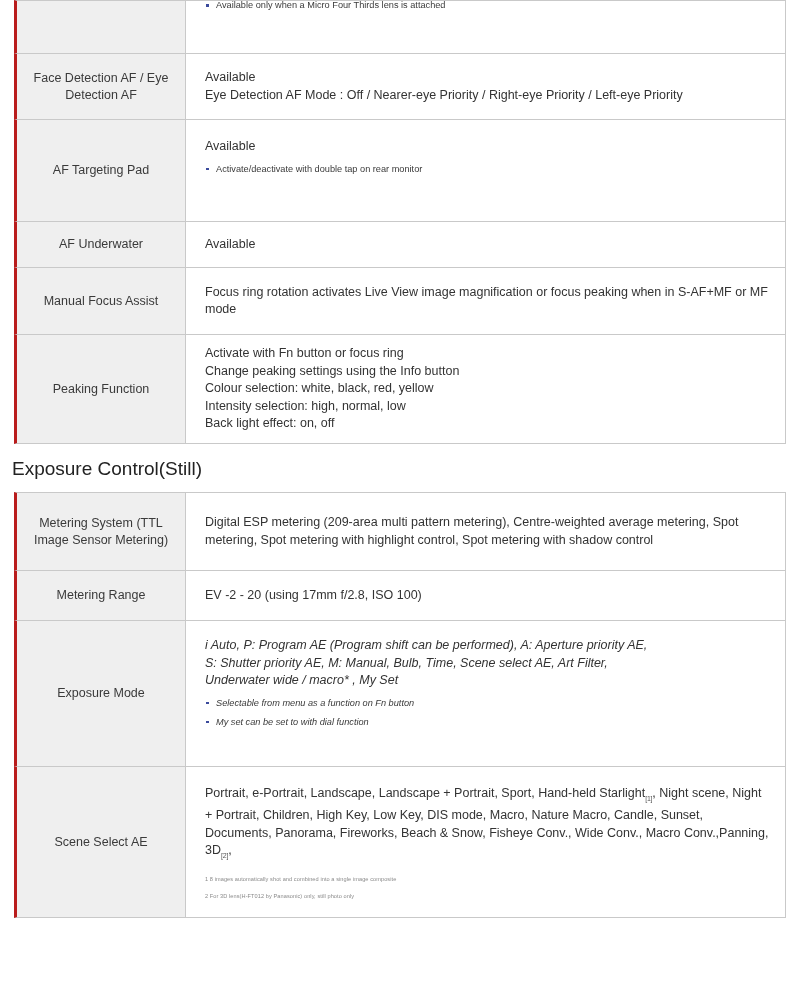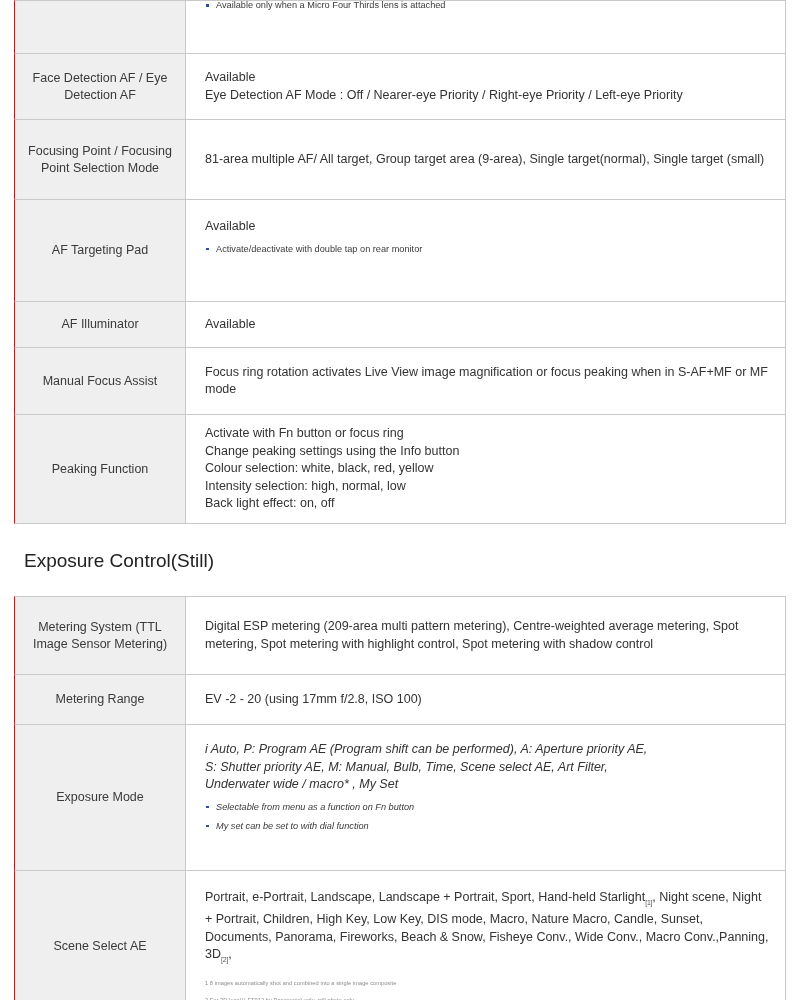--- a/index.html
+++ b/index.html
@@ -34,21 +34,21 @@
     border-bottom: 1px solid #c9c9c9;
     vertical-align: middle;
     padding: 0;
   }
   .spec-table tr:first-child > td {
     border-top: 1px solid #c9c9c9;
   }
   .label-cell {
     width: 172px;
     background: #efefef;
-    border-left: 1px solid #b91c1c;
+    border-left: 3px solid #b91c1c;
     border-right: 1px solid #c9c9c9;
     text-align: center;
     font-size: 12.5px;
     line-height: 16.5px;
     color: #3a3a3a;
     padding: 6px 8px !important;
     box-sizing: border-box;
   }
   .value-cell {
     background: #ffffff;
@@ -112,21 +112,21 @@
     vertical-align: sub;
     color: #555;
     letter-spacing: -0.2px;
   }
 
   
   .section-heading {
     font-size: 19px;
     font-weight: 400;
     color: #222222;
-    margin: 12px;
+    margin: 0;
     padding: 14px 0 12px 12px;
     line-height: 22px;
   }
 </style>
 </head>
 <body>
 
 <div class="page">
 
   <table class="spec-table">
@@ -145,46 +145,36 @@
         <td class="label-cell" style="height:66px;">
           <span class="line">Face Detection AF /</span>
           <span class="line">Eye Detection AF</span>
         </td>
         <td class="value-cell" style="height:66px;">
           <span class="line">Available</span>
           <span class="line">Eye Detection AF Mode : Off / Nearer-eye Priority / Right-eye Priority / Left-eye Priority</span>
         </td>
       </tr>
 
-      <tr>
-        <td class="label-cell" style="height:80px;">
-          <span class="line">Focusing Point /</span>
-          <span class="line">Focusing Point</span>
-          <span class="line">Selection Mode</span>
-        </td>
-        <td class="value-cell" style="height:80px;">
-          <span class="line">81-area multiple AF/ All target, Group target area (9-area), Single target(normal), Single target (small)</span>
-        </td>
-      </tr>
 
       <tr>
         <td class="label-cell" style="height:102px;text-align:center;">
           <span class="line">AF Targeting Pad</span>
         </td>
         <td class="value-cell" style="height:102px; vertical-align:top; padding-top:18px !important;">
           <span class="line">Available</span>
           <ul class="notes">
             <li>Activate/deactivate with double tap on rear monitor</li>
           </ul>
         </td>
       </tr>
 
       <tr>
         <td class="label-cell" style="height:46px;">
-          <span class="line">AF Illuminator</span>
+          <span class="line">AF Underwater</span>
         </td>
         <td class="value-cell" style="height:46px;">
           <span class="line">Available</span>
         </td>
       </tr>
 
       <tr>
         <td class="label-cell" style="height:67px;">
           <span class="line">Manual Focus Assist</span>
         </td>

